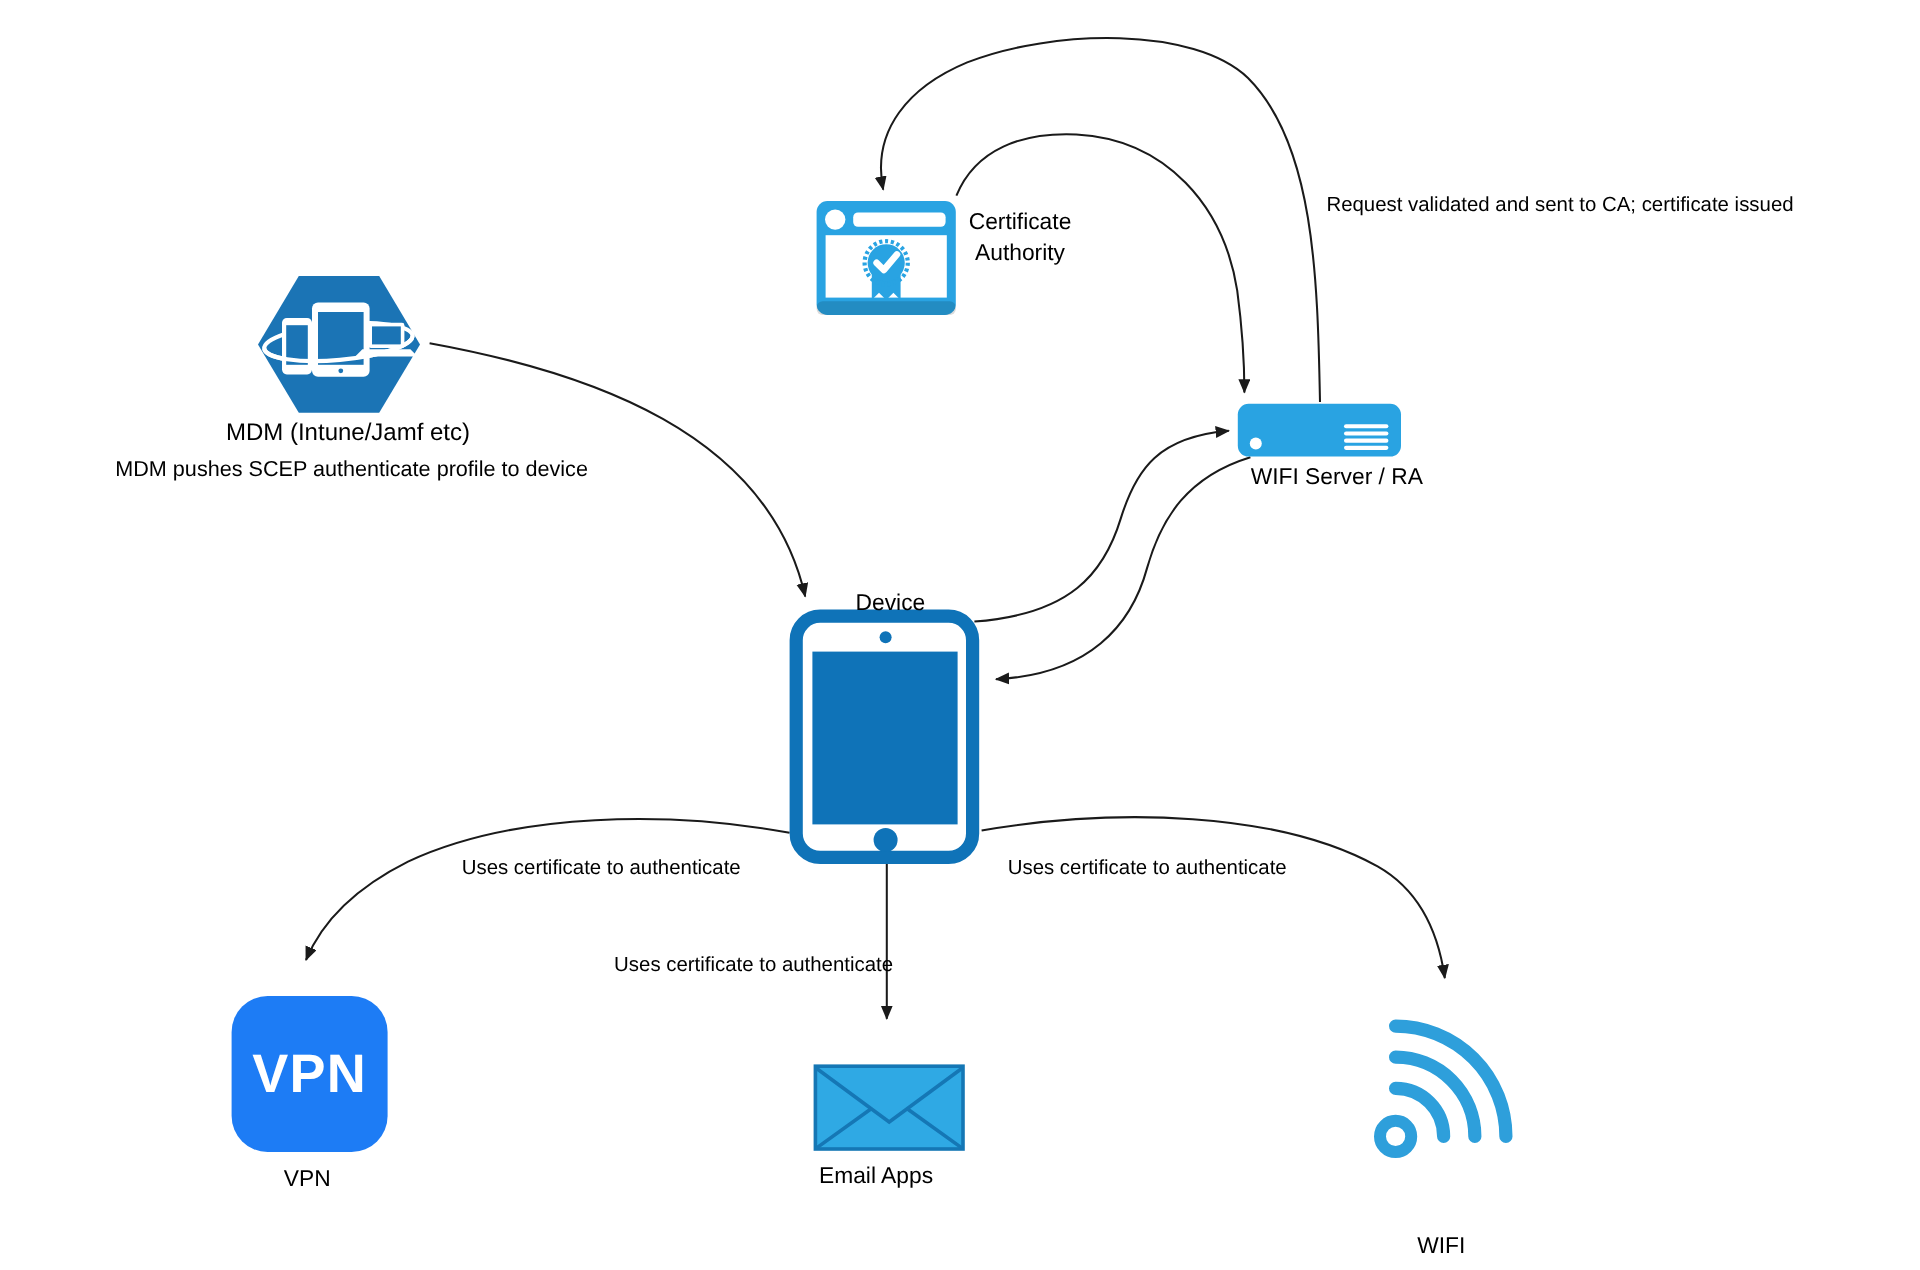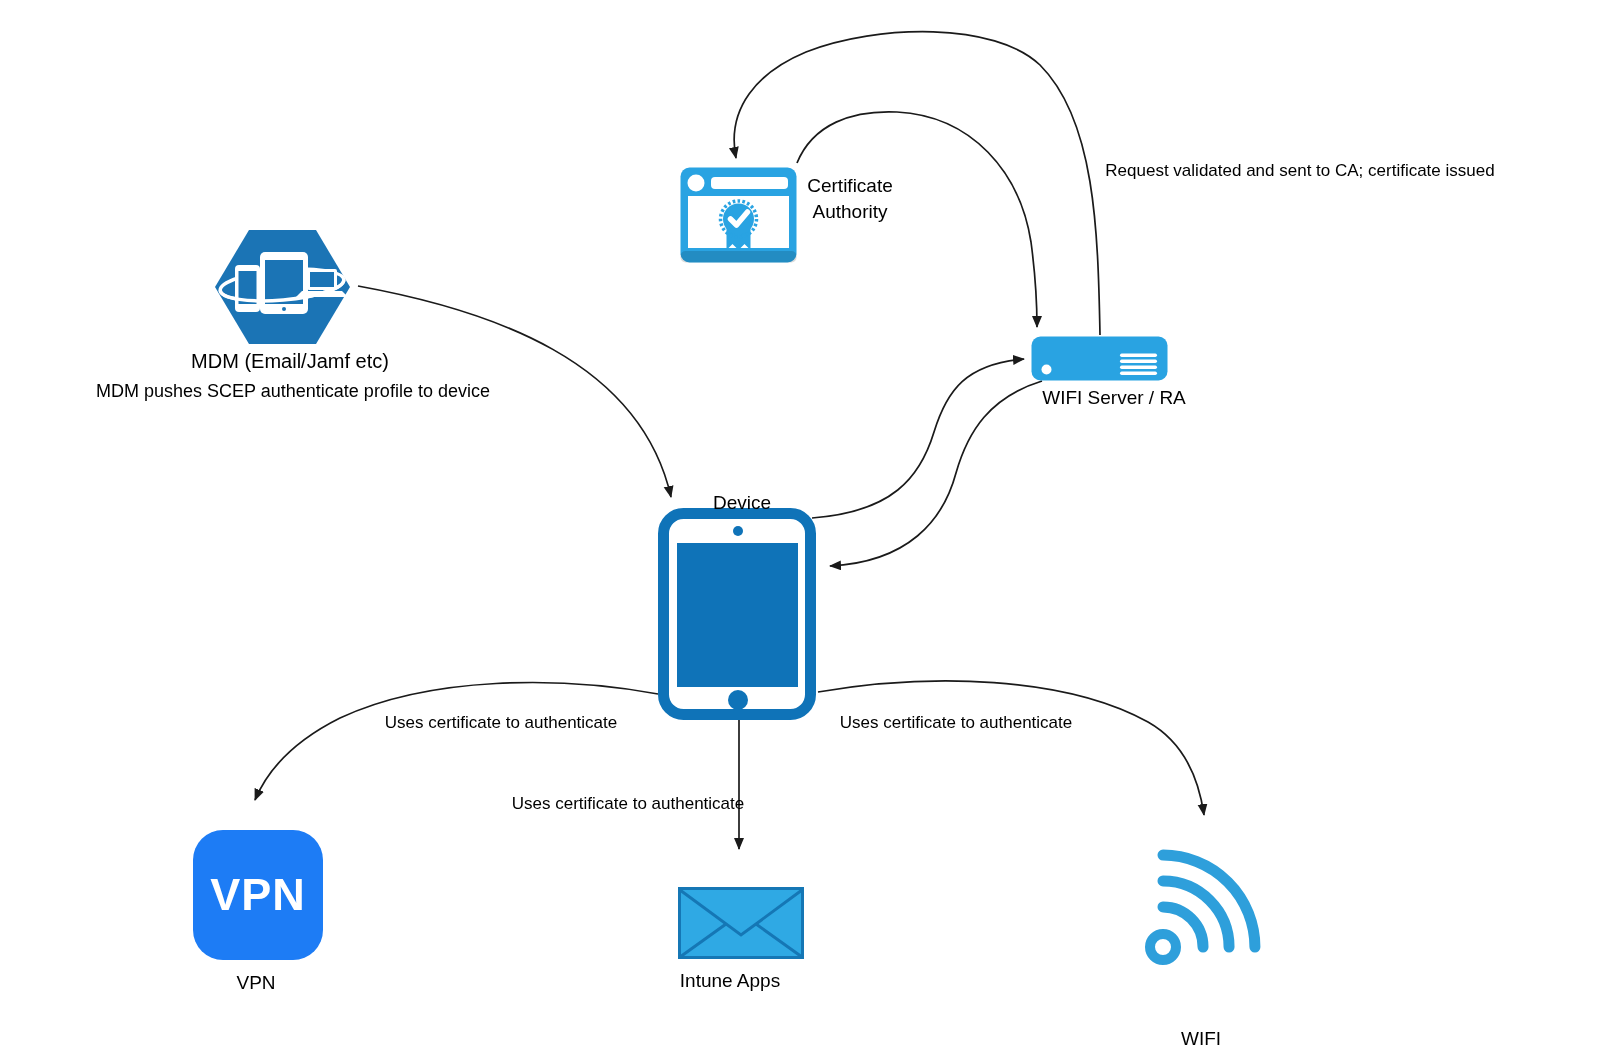--- a/index.html
+++ b/index.html
@@ -114,29 +114,29 @@
       <path d="M -3.7 60.3 A 66 66 0 0 1 89.7 60.3"></path>
       <path d="M -22 42 A 92 92 0 0 1 108 42"></path>
     </g>
   </svg>
 
   <div class="lbl f19" style="left:850px;top:173px;">
     <div>Certificate</div>
     <div>Authority</div>
   </div>
 
-  <div class="lbl f19" style="left:290px;top:348px;font-size:20px;">MDM (Email/Jamf etc)</div>
+  <div class="lbl f19" style="left:290px;top:348px;font-size:20px;">MDM (Intune/Jamf etc)</div>
   <div class="lbl f18" style="left:293px;top:379px;">MDM pushes SCEP authenticate profile to device</div>
 
   <div class="lbl f19" style="left:1114px;top:385px;">WIFI Server / RA</div>
 
   <div class="lbl f19" style="left:742px;top:490px;">Device</div>
 
   <div class="lbl f19" style="left:256px;top:970px;">VPN</div>
-  <div class="lbl f19" style="left:730px;top:968px;">Intune Apps</div>
+  <div class="lbl f19" style="left:730px;top:968px;">Email Apps</div>
   <div class="lbl f19" style="left:1201px;top:1026px;">WIFI</div>
 
   <div class="lbl f17" style="left:1300px;top:160px;">
     <div>Request validated and sent to CA; certificate issued</div>
   </div>
 
 
   <div class="lbl f17" style="left:501px;top:712px;">Uses certificate to authenticate</div>
   <div class="lbl f17" style="left:628px;top:793px;">Uses certificate to authenticate</div>
   <div class="lbl f17" style="left:956px;top:712px;">Uses certificate to authenticate</div>

